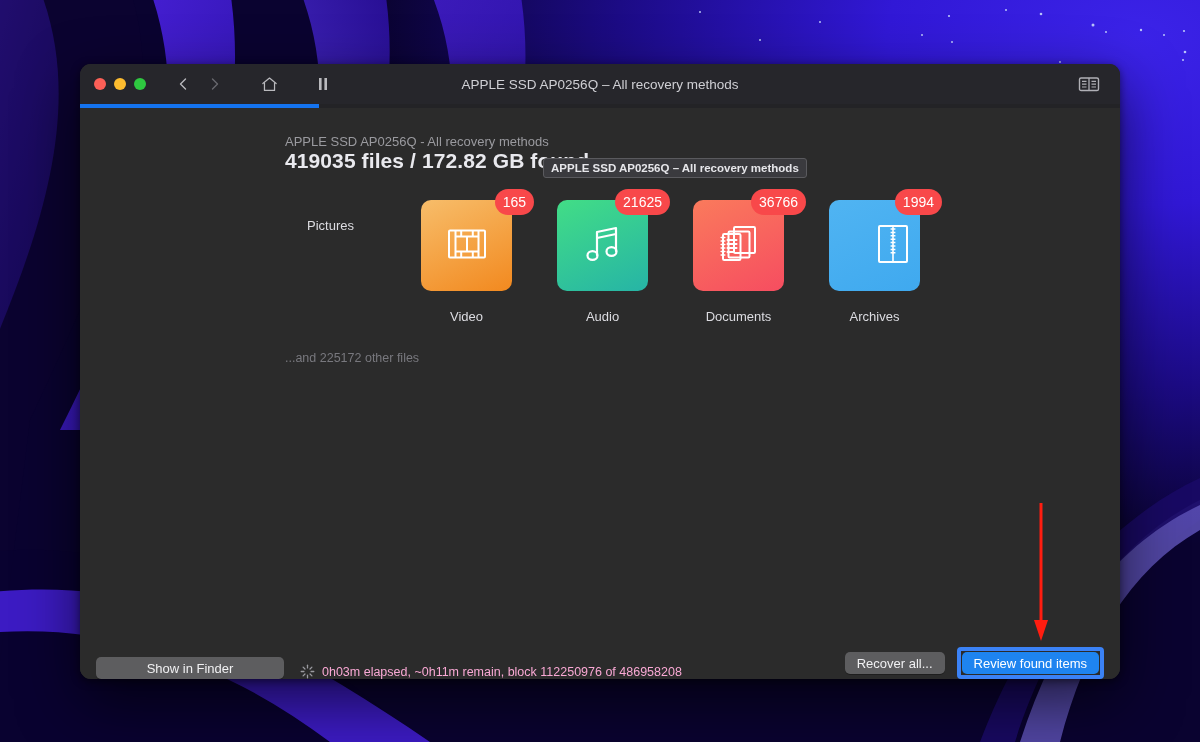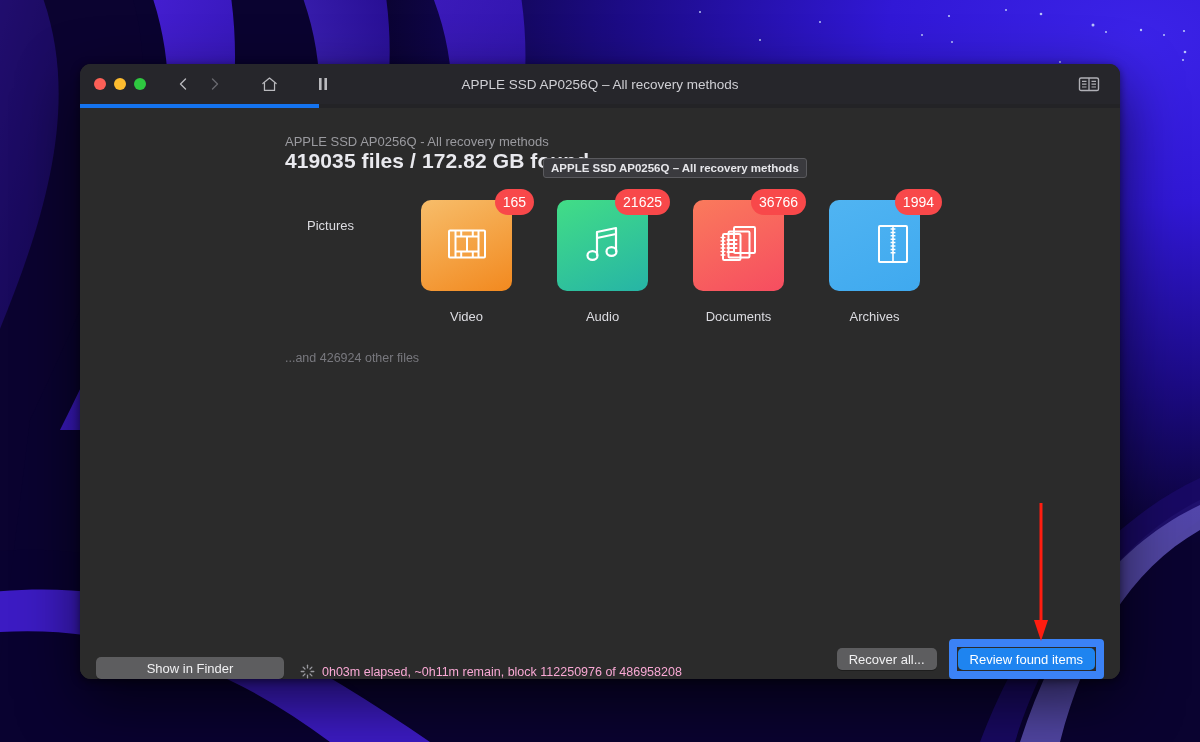--- a/index.html
+++ b/index.html
@@ -211,21 +211,21 @@
     font-size: 12.5px;
     color: #f9a8d4;
   }
   .footer-right {
     margin-left: auto;
     display: flex;
     align-items: center;
     gap: 12px;
   }
   .highlight-box {
-    border: 8px solid #3b82f6;
+    border: 4px solid #3b82f6;
     border-radius: 4px;
     padding: 1px;
     display: inline-flex;
   }
 
   
   .arrow {
     position: absolute;
     left: 1032px;
     top: 503px;
@@ -433,21 +433,21 @@
         <line x1="15.6" y1="30.8" x2="20.4" y2="30.8"></line>
       </g>
     </g>
                   </svg></span>
                 <div class="badge" style="background: rgb(248, 72, 74);">1994</div>
               </div>
               <div class="tile-label">Archives</div>
             </div>
           </div>
 
-        <div class="other-files">...and 426924 other files</div>
+        <div class="other-files">...and 225172 other files</div>
       </div>
 
       <div class="footer">
         <button class="btn btn-gray btn-show-finder">Show in Finder</button>
 
         <div class="status">
           <svg width="15" height="15" viewBox="0 0 16 16">
             <g stroke="#9a9aa0" stroke-width="1.35" stroke-linecap="round">
               <line x1="8" y1="1.3" x2="8" y2="4.2"></line>
               <line x1="8" y1="11.8" x2="8" y2="14.7"></line>

